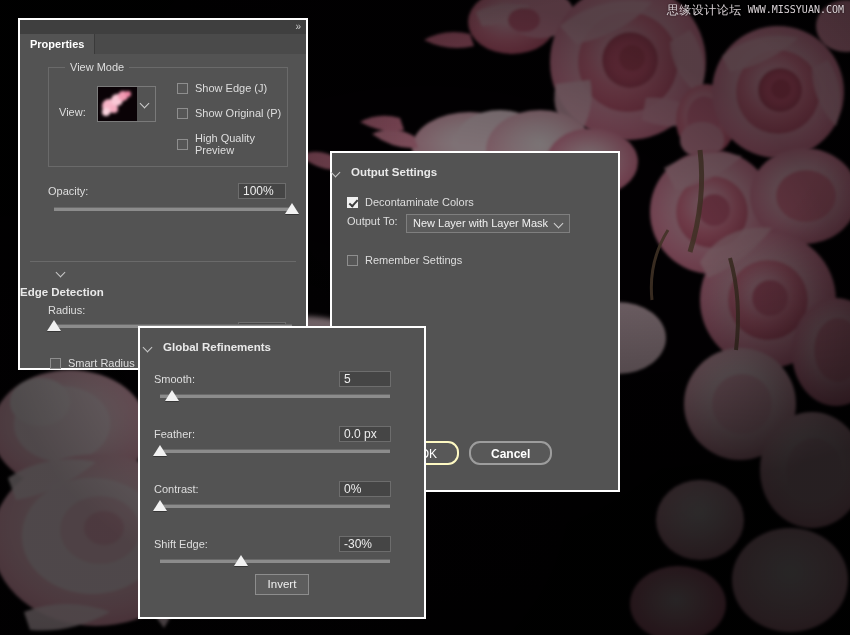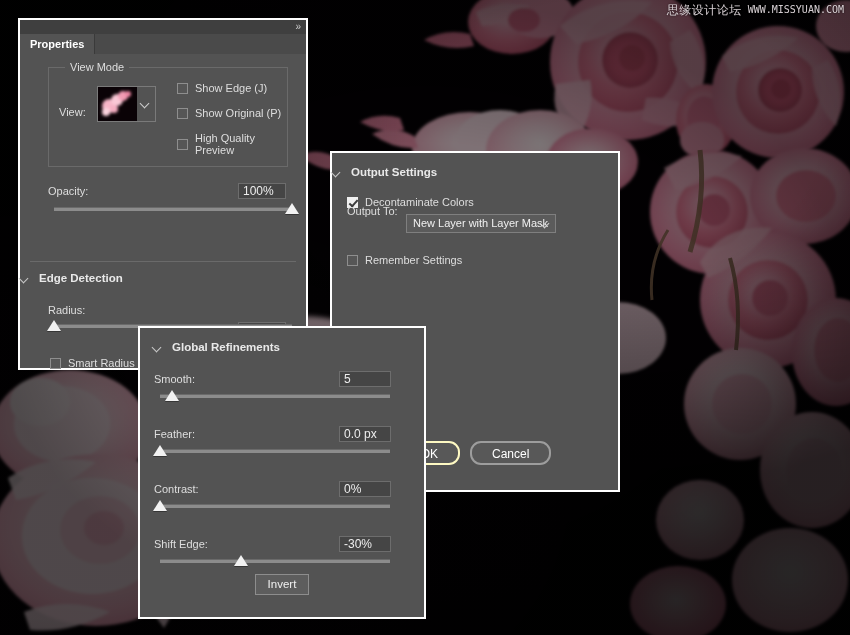--- a/index.html
+++ b/index.html
@@ -198,20 +198,21 @@
     font-size: 12px;
     height: 24px;
     line-height: 22px;
     padding: 0 20px;
     box-sizing: border-box;
     text-align: center;
     display: inline-block;
   }
   .btn-round.secondary {
     border-color: #9d9d9d;
+    font-weight: bold;
   }
 
   
   #properties-panel {
     left: 18px; top: 18px;
     width: 290px; height: 352px;
   }
   #prop-topbar {
     height: 14px;
     background: #3f3f3f;
@@ -293,38 +294,38 @@
   #opacity-label { position: absolute; left: 28px; top: 165px; }
   #opacity-value { position: absolute; left: 218px; top: 163px; width: 48px; }
   #opacity-slider { position: absolute; left: 34px; top: 183px; width: 238px; }
 
   #prop-divider {
     position: absolute;
     left: 10px; right: 10px; top: 241px;
     height: 1px;
     background: #6a6a6a;
   }
-  #edge-header { position: absolute; left: 0; top: 247px; }
+  #edge-header { position: absolute; left: 0; top: 247px; flex-direction: column; }
   #radius-label { position: absolute; left: 28px; top: 284px; }
   #radius-value { position: absolute; left: 218px; top: 282px; width: 48px; margin-top: 20px; }
   #radius-slider { position: absolute; left: 34px; top: 300px; width: 238px; }
   #smart-radius { position: absolute; left: 30px; top: 337px; }
 
   
   #output-panel {
     left: 330px; top: 151px;
     width: 290px; height: 341px;
   }
   #out-header { position: absolute; left: 0; top: 8px; }
   #decontaminate { position: absolute; left: 15px; top: 43px; }
-  #outputto-label { position: absolute; left: 15px; top: 52px; }
+  #outputto-label { position: absolute; left: 15px; top: 62px; }
   #outputto-select {
     position: absolute;
     left: 74px; top: 61px;
-    width: 150px; height: 19px;
+    width: 164px; height: 19px;
     background: #5b5b5b;
     border: 1px solid #7f7f7f;
     box-sizing: border-box;
     font-size: 11px;
     color: #f0f0f0;
     line-height: 17px;
     padding-left: 6px;
   }
   #outputto-select .caret {
     position: absolute;
@@ -342,21 +343,21 @@
     display: flex;
     justify-content: center;
     gap: 10px;
   }
 
   
   #global-panel {
     left: 138px; top: 326px;
     width: 288px; height: 293px;
   }
-  #gr-header { position: absolute; left: 13px; top: 8px; }
+  #gr-header { position: absolute; left: 4px; top: 8px; }
   .gr-label { position: absolute; left: 14px; }
   .gr-value { position: absolute; left: 199px; width: 52px; }
   .gr-slider { position: absolute; left: 20px; width: 230px; }
 
   #gr-buttons {
     position: absolute;
     left: 0; right: 0;
     top: 246px;
     display: flex;
     justify-content: center;

